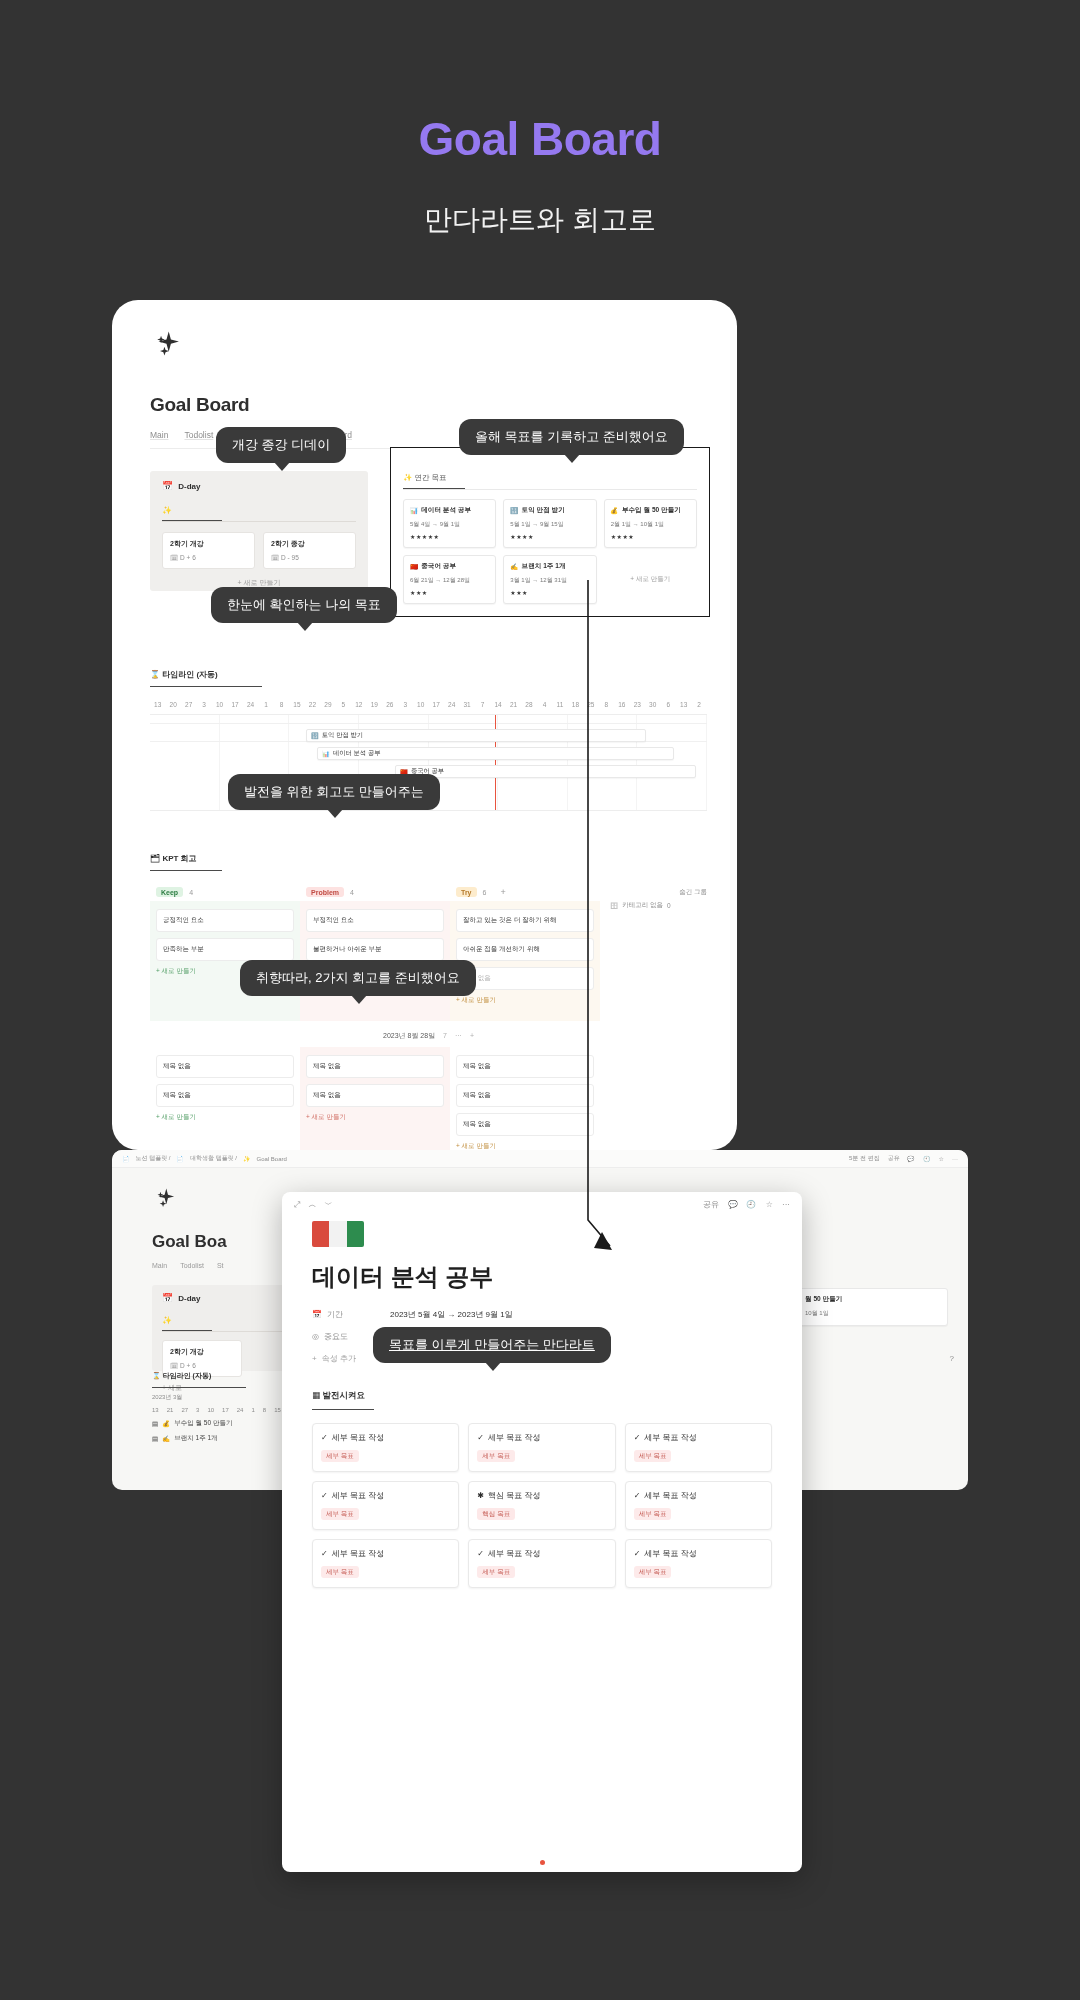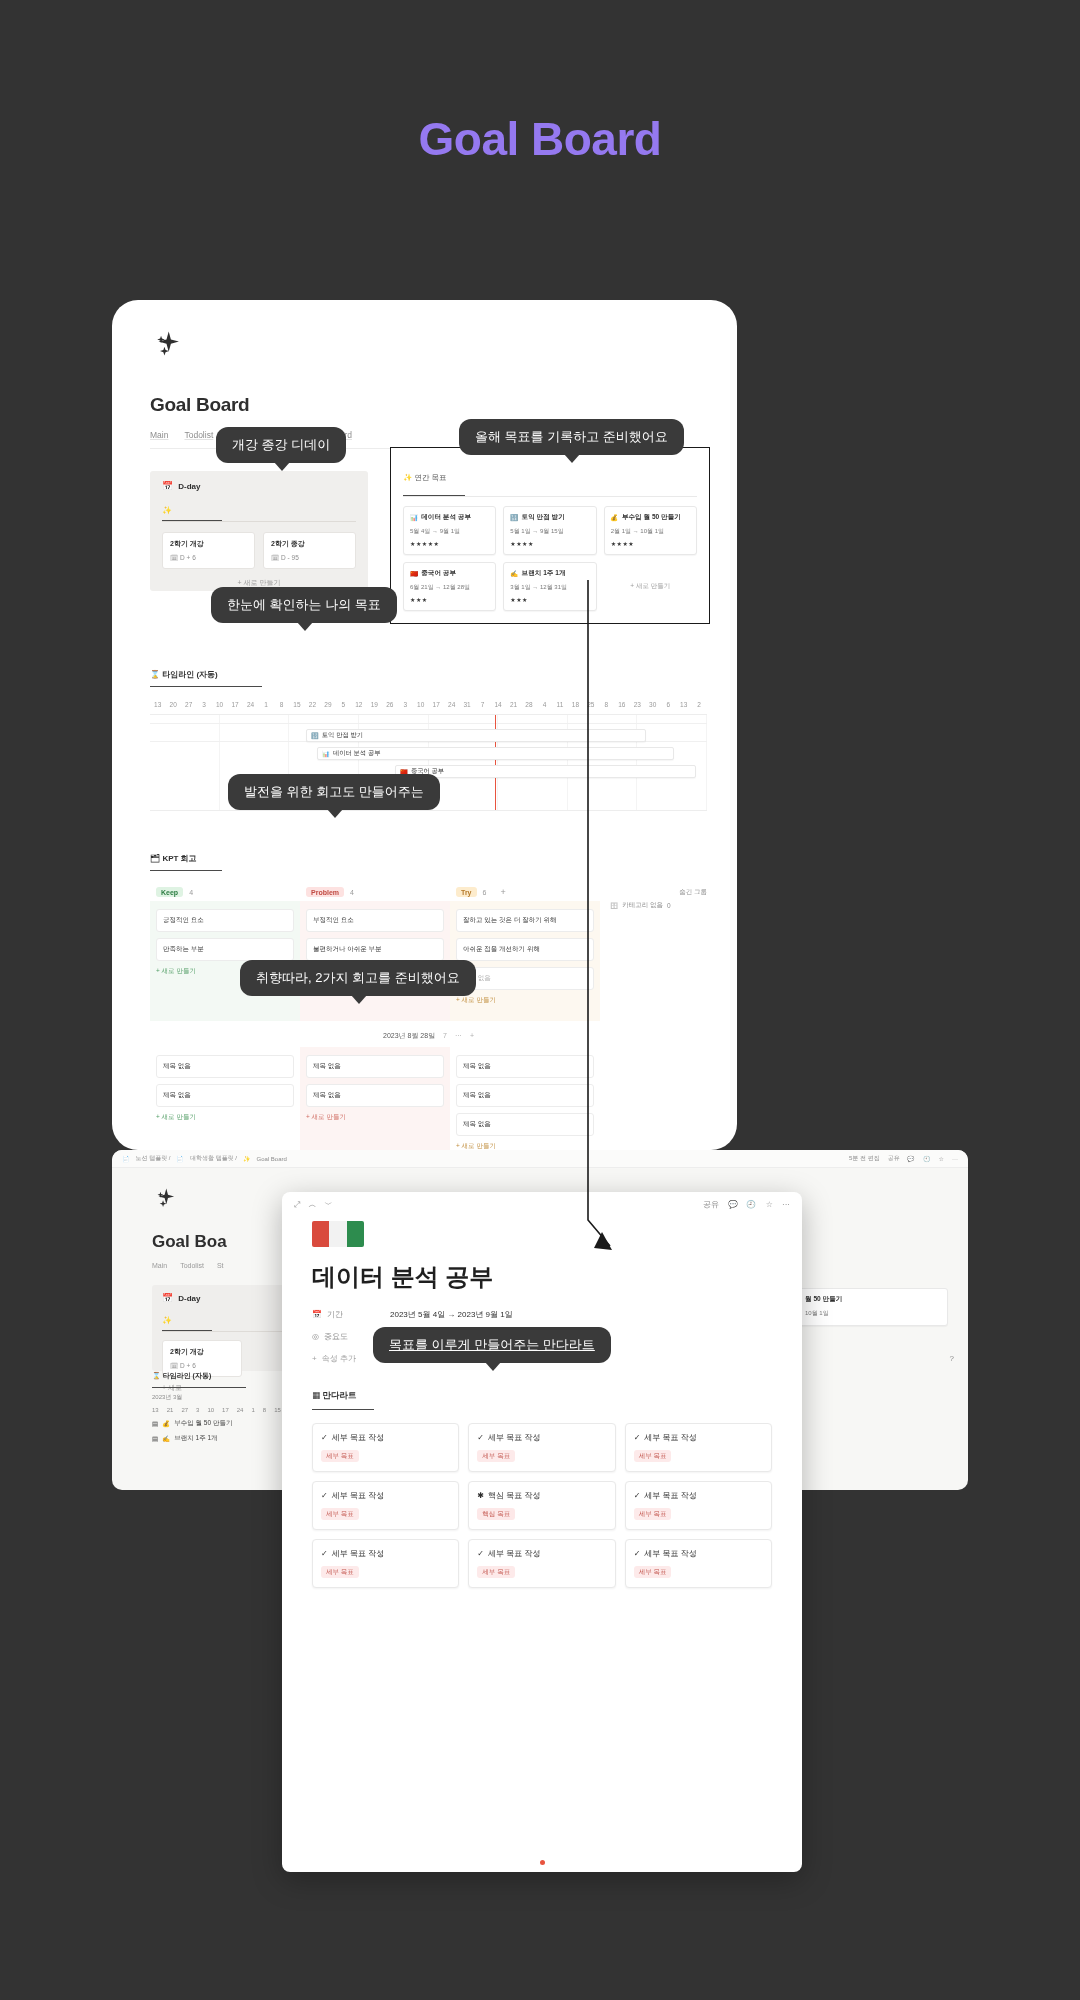--- a/index.html
+++ b/index.html
@@ -56,21 +56,21 @@
   .dday-card .t { font-size:7px; font-weight:700; color:#2f2f2f; }
   .dday-card .d { font-size:6.5px; color:#8d8d8d; margin-top:5px; }
   .newbtn { margin-top:9px; font-size:7px; color:#9a9a9a; text-align:center; }
 
   .annual {
     position:absolute; left:240px; top:-24px; width:320px;
     border:1.6px solid #1a1a1a; background:#fff; padding:10px 12px 12px 12px;
   }
   .annual .tabrow2 { margin-top:8px; border-bottom:1px solid #e9e9e9; }
   .annual .tabrow2 .tab {
-    display:inline-block; font-size:7.5px; color:#555; padding-bottom:12px;
+    display:inline-block; font-size:7.5px; color:#555; padding-bottom:5px;
     border-bottom:1.5px solid #4a4a4a; width:62px;
   }
   .goal-grid { display:grid; grid-template-columns:1fr 1fr 1fr; gap:7px; margin-top:9px; }
   .goal-card {
     background:#fff; border:1px solid #e8e8e8; border-radius:3px; padding:6px 6px 7px 6px;
     box-shadow:0 1px 1px rgba(0,0,0,0.04);
   }
   .goal-card .gt { font-size:6.6px; font-weight:700; color:#2f2f2f; display:flex; gap:3px; align-items:center;}
   .goal-card .gd { font-size:6px; color:#7a7a7a; margin-top:5px; }
   .goal-card .gs { font-size:6px; color:#3a3a3a; margin-top:4px; letter-spacing:0.5px;}
@@ -209,20 +209,21 @@
   .m-dot { position:absolute; left:50%; bottom:7px; width:5px; height:5px; border-radius:50%;
            background:#e8543f; margin-left:-2.5px; }
   .bq { position:absolute; right:14px; bottom:8px; font-size:8px; color:#8d8d8d; }
 </style>
 </head>
 <body>
 
 <div class="hero">
   <div class="hero-title">Goal Board</div>
   <div class="hero-sub">
+    <div>만다라트와 회고로</div>
   </div>
 </div>
 
 <svg class="connector" style="left:580px; top:580px; width:40px; height:680px;">
   <path d="M8 0 L8 640 L30 666" stroke="#1a1a1a" stroke-width="1.6" fill="none"></path>
   <path d="M22 652 L32 670 L14 668 Z" fill="#1a1a1a"></path>
 </svg>
 
 <div class="card">
   <div class="card-inner">
@@ -619,21 +620,21 @@
       <span class="v">★★★★★</span>
     </div>
     <div class="m-addprop">
       <span>+</span>
       <span>속성 추가</span>
     </div>
   </div>
   <div class="m-mandal">
     <span class="m-mandal-tab">
       <span>▦</span>
-      <span>만다라트</span>
+      <span>발전시켜요</span>
     </span>
     <div class="mgrid" id="mgrid">
         <div class="mcell"><div class="mt">
             <span>✓</span>
             <span>세부 목표 작성</span>
           </div><span class="mtag" style="">세부 목표</span></div>
         <div class="mcell"><div class="mt">
             <span>✓</span>
             <span>세부 목표 작성</span>
           </div><span class="mtag" style="">세부 목표</span></div>

